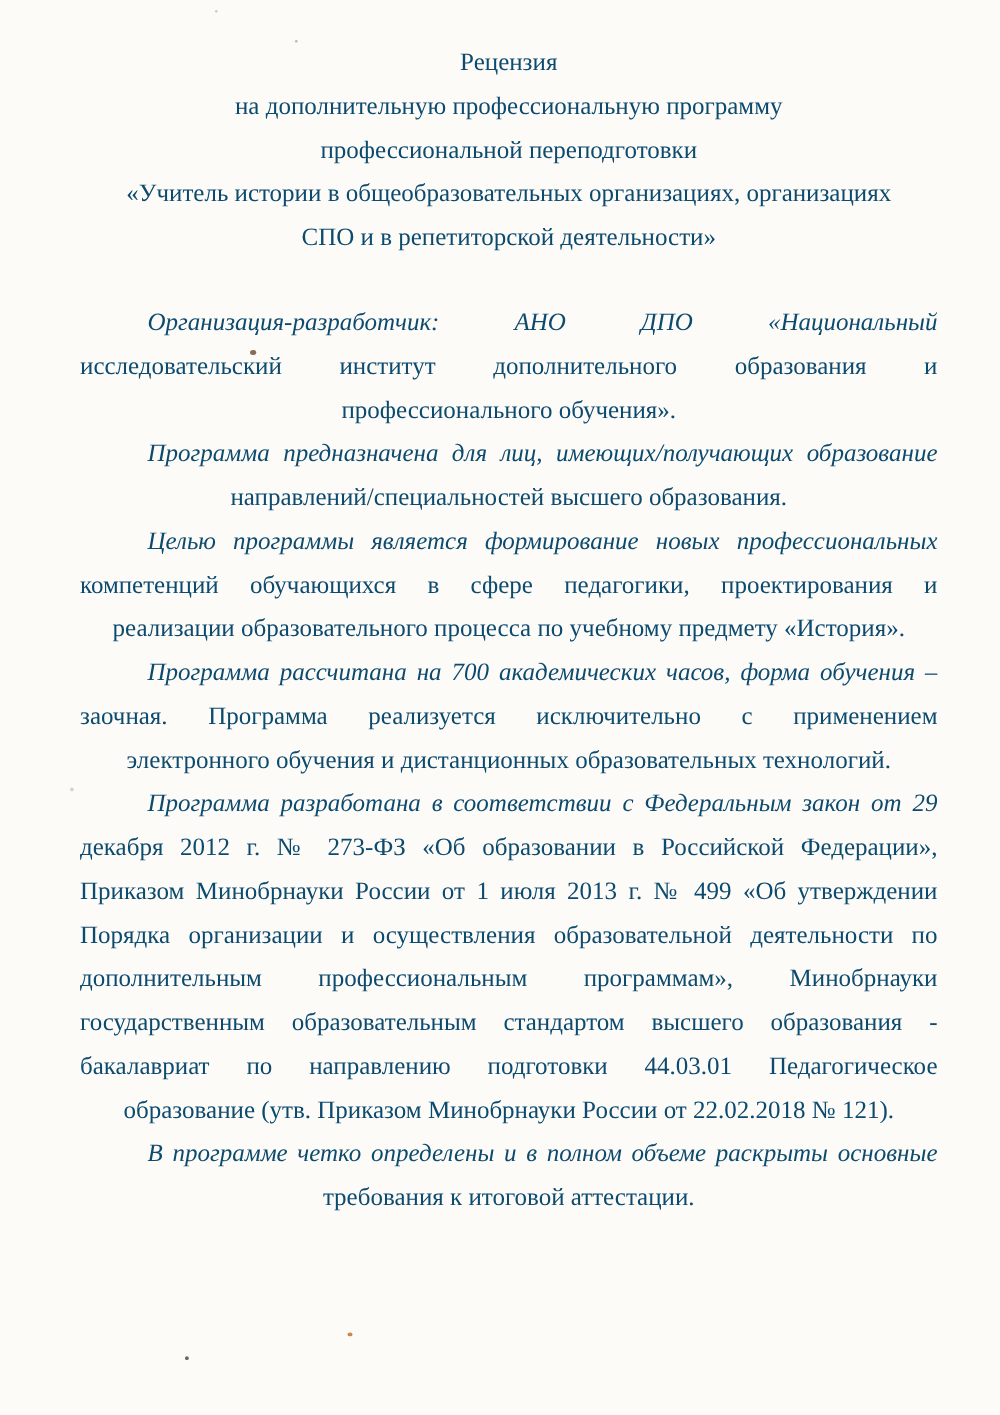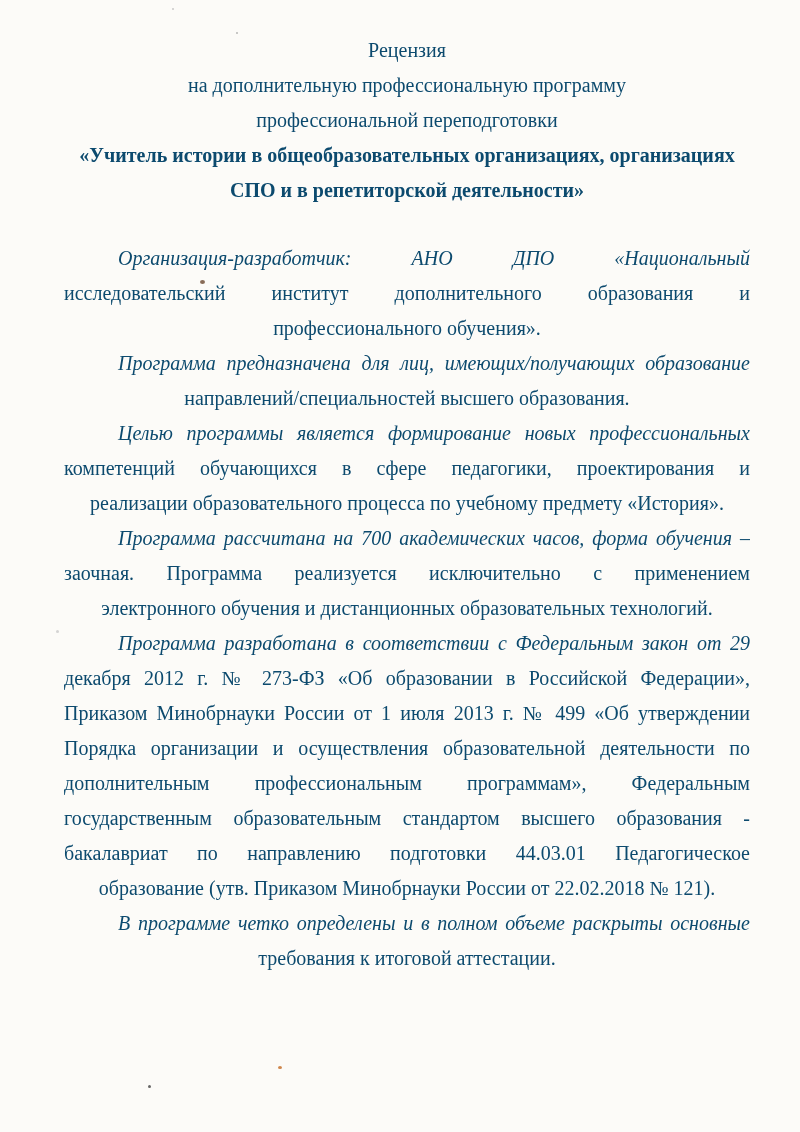--- a/index.html
+++ b/index.html
@@ -16,21 +16,21 @@
   }
   .title-block {
     position: absolute;
     left: 64px;
     right: 50px;
     top: 33px;
     text-align: center;
     line-height: 35px;
   }
   .tline { white-space: nowrap; height: 35px; }
-  .tline.bold { font-weight: bold; }
+  .tline.bold { font-weight: normal; }
   .body-block {
     position: absolute;
     left: 64px;
     right: 50px;
     top: 241px;
     line-height: 35px;
   }
   .para { margin: 0; }
   .line { height: 35px; overflow: hidden; }
   .line.j { text-align: justify; text-align-last: justify; }
@@ -70,21 +70,21 @@
       <div class="para">
         <div class="line j first">Программа рассчитана на 700 академических часов, форма обучения –</div>
         <div class="line j">заочная. Программа реализуется исключительно с применением</div>
         <div class="line last">электронного обучения и дистанционных образовательных технологий.</div>
       </div>
       <div class="para">
         <div class="line j first">Программа разработана в соответствии с Федеральным закон от 29</div>
         <div class="line j">декабря 2012 г. № 273-ФЗ «Об образовании в Российской Федерации»,</div>
         <div class="line j">Приказом Минобрнауки России от 1 июля 2013 г. № 499 «Об утверждении</div>
         <div class="line j">Порядка организации и осуществления образовательной деятельности по</div>
-        <div class="line j">дополнительным профессиональным программам», Федеральным</div>
+        <div class="line j">дополнительным профессиональным программам», Минобрнауки</div>
         <div class="line j">государственным образовательным стандартом высшего образования -</div>
         <div class="line j">бакалавриат по направлению подготовки 44.03.01 Педагогическое</div>
         <div class="line last">образование (утв. Приказом Минобрнауки России от 22.02.2018 № 121).</div>
       </div>
       <div class="para">
         <div class="line j first">В программе четко определены и в полном объеме раскрыты основные</div>
         <div class="line last">требования к итоговой аттестации.</div>
       </div>
     </div>
 

